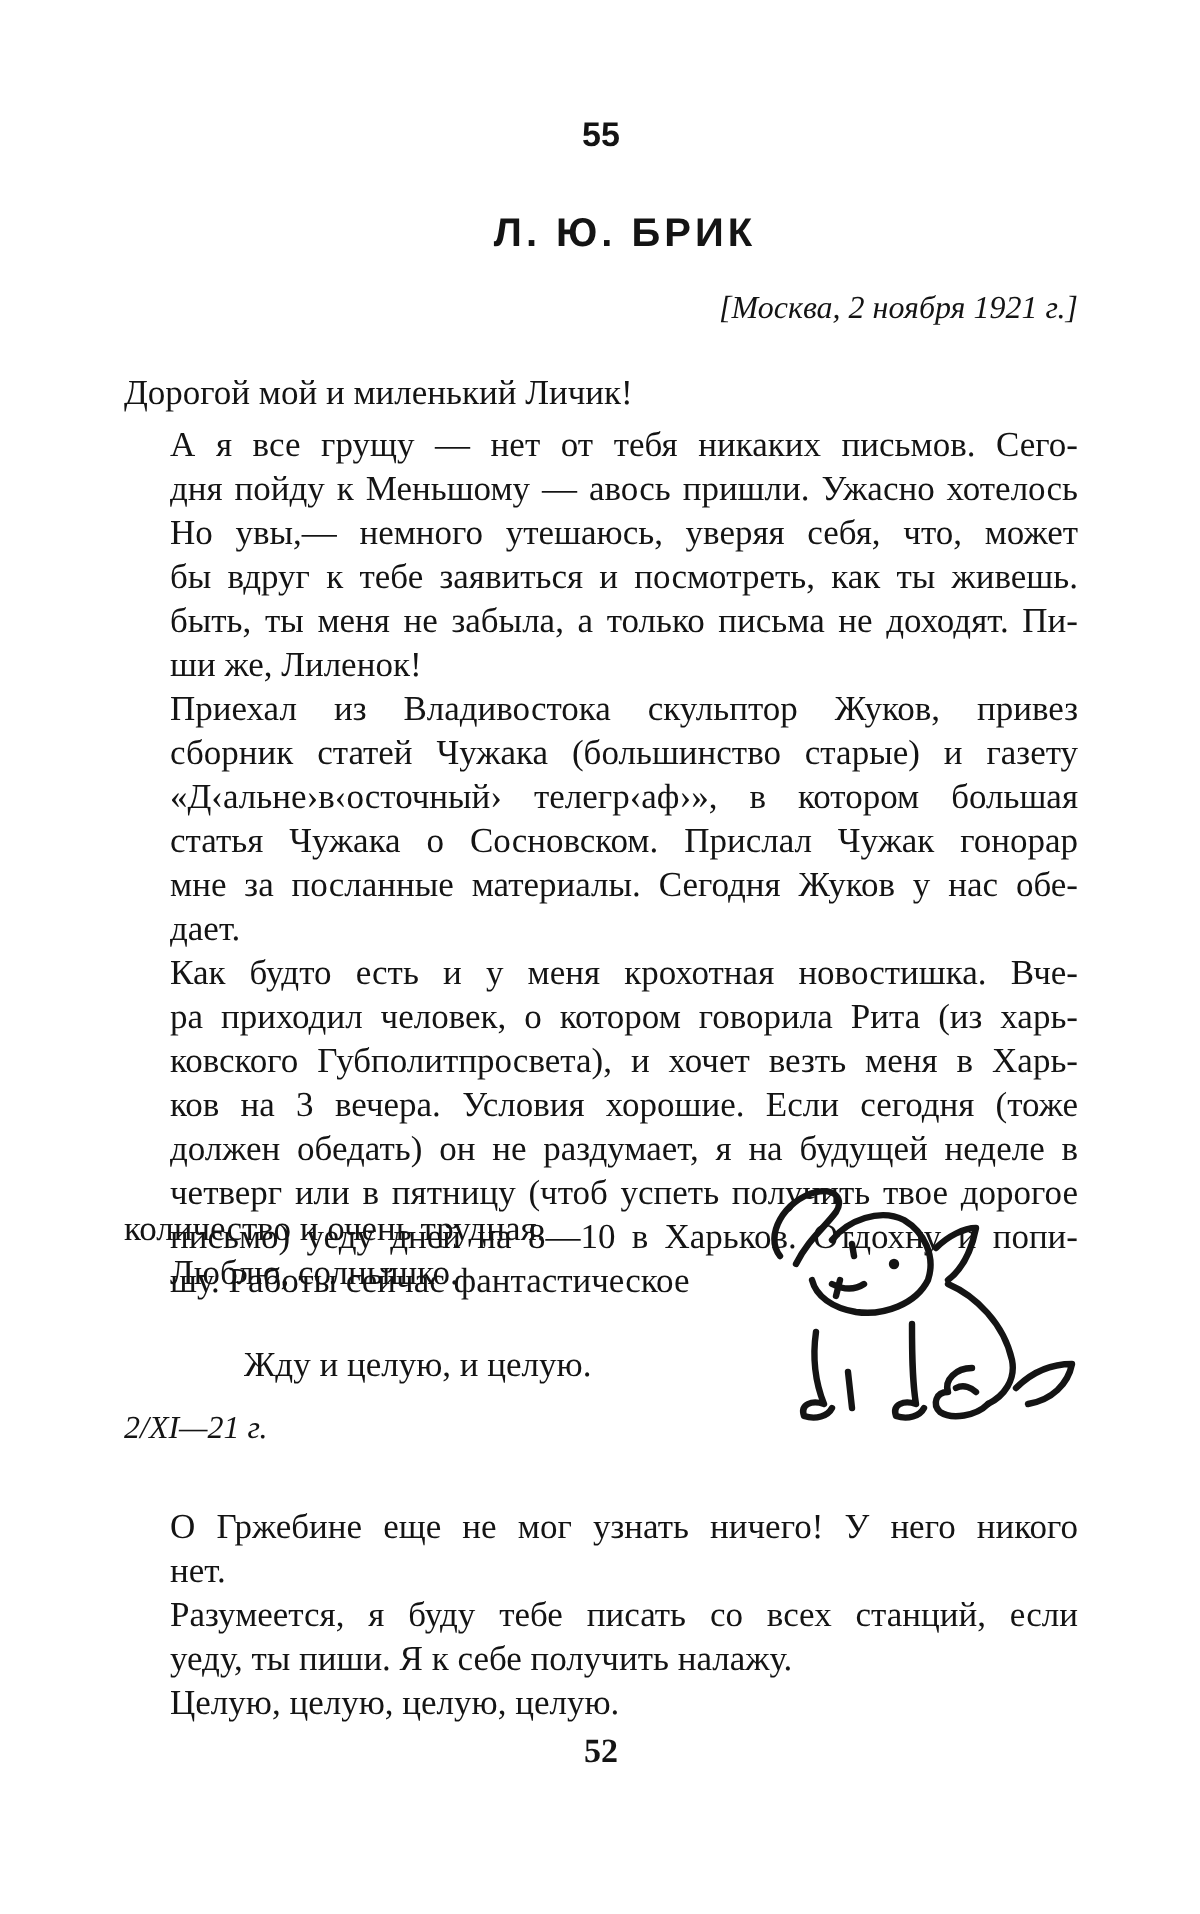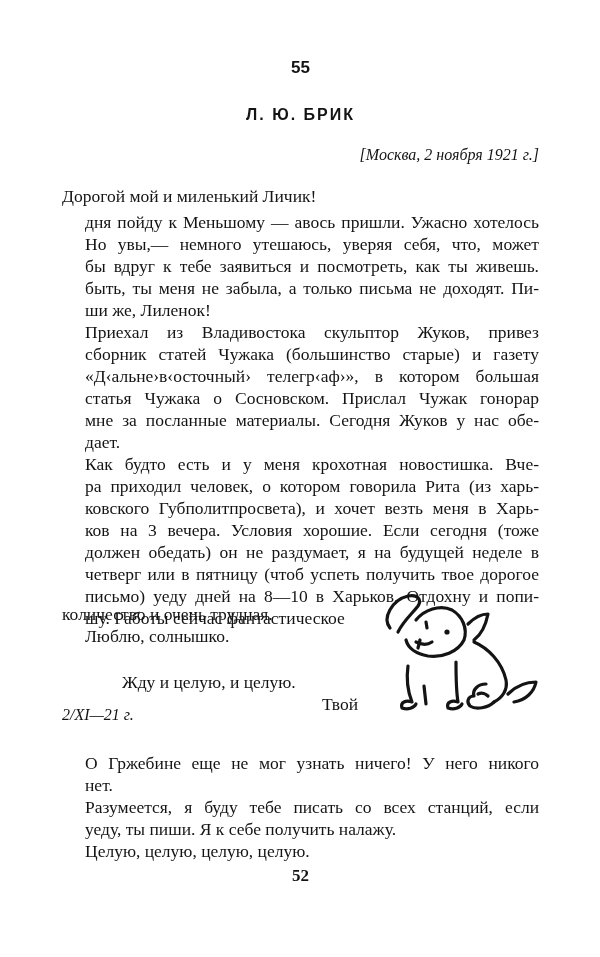--- a/index.html
+++ b/index.html
@@ -1,22 +1,22 @@
 <!DOCTYPE html>
 <html><head>
 <meta charset="utf-8">
 <style>
   html, body { margin: 0; padding: 0; background: #ffffff; }
   body { width: 600px; height: 957px; position: relative; overflow: hidden; color: #141414;
          font-family: "Liberation Serif", "DejaVu Serif", serif; }
   .page { position: absolute; left: 62px; top: 0; width: 477px; }
   .letter-num { position: absolute; left: 0; width: 477px; top: 58px; text-align: center;
                 font-family: "Liberation Sans", sans-serif; font-weight: bold; font-size: 17px; }
-  .recipient { position: absolute; left: 0; width: 477px; top: 106px; text-align: center;
-               font-family: "Liberation Sans", sans-serif; font-weight: bold; font-size: 16px; letter-spacing: 2px; }
+  .recipient { position: absolute; left: 12px; width: 477px; top: 106px; text-align: center;
+               font-family: "Liberation Sans", sans-serif; font-weight: bold; font-size: 20px; letter-spacing: 2px; }
   .dateline { position: absolute; right: 0; top: 146px; font-style: italic; font-size: 16px; }
   .salutation { position: absolute; left: 0; width: 477px; top: 186px; text-align: left; font-size: 17.5px; }
   .body { position: absolute; left: 0; top: 211px; width: 477px; font-size: 17.5px; line-height: 22px; }
   .para { margin: 0; text-indent: 23px; text-align: justify; text-align-last: left; }
   .line { display: block; text-align: justify; text-align-last: justify; white-space: nowrap; }
   .line.last { text-align-last: left; }
   .closing { position: absolute; left: 0; top: 603px; width: 300px; font-size: 17.5px; line-height: 22px; }
   .closing .l1 { padding-left: 0; }
   .closing .l2 { padding-left: 23px; }
   .closing .l3 { padding-left: 23px; }
@@ -31,20 +31,21 @@
 <body>
 
 <div class="page">
   <div class="letter-num">55</div>
   <div class="recipient">Л. Ю. БРИК</div>
   <div class="dateline">[Москва, 2 ноября 1921 г.]</div>
   <div class="salutation">Дорогой мой и миленький Личик!</div>
 
   <div class="body">
     <p class="para">
+      <span class="line" style="text-indent:23px">А я все грущу — нет от тебя никаких письмов. Сего-</span>
       <span class="line">дня пойду к Меньшому — авось пришли. Ужасно хотелось</span>
       <span class="line">Но увы,— немного утешаюсь, уверяя себя, что, может</span>
       <span class="line">бы вдруг к тебе заявиться и посмотреть, как ты живешь.</span>
       <span class="line">быть, ты меня не забыла, а только письма не доходят. Пи-</span>
       <span class="line last">ши же, Лиленок!</span>
     </p>
     <p class="para">
       <span class="line" style="text-indent:23px">Приехал из Владивостока скульптор Жуков, привез</span>
       <span class="line">сборник статей Чужака (большинство старые) и газету</span>
       <span class="line">«Д‹альне›в‹осточный› телегр‹аф›», в котором большая</span>
@@ -61,21 +62,20 @@
       <span class="line">четверг или в пятницу (чтоб успеть получить твое дорогое</span>
       <span class="line">письмо) уеду дней на 8—10 в Харьков. Отдохну и попи-</span>
       <span class="line last">шу. Работы сейчас фантастическое</span>
     </p>
   </div>
 
   <div class="closing">
     <div class="l1">количество и очень трудная.</div>
     <div class="l2">Люблю, солнышко.</div>
     <div class="l4">Жду и целую, и целую.</div>
-    <div class="l5">Твой</div>
   </div>
 
   <div class="sign-date">2/XI—21 г.</div>
 
   <div class="ps">
     <p class="para">
       <span class="line" style="text-indent:23px">О Гржебине еще не мог узнать ничего! У него никого</span>
       <span class="line last">нет.</span>
     </p>
     <p class="para">

